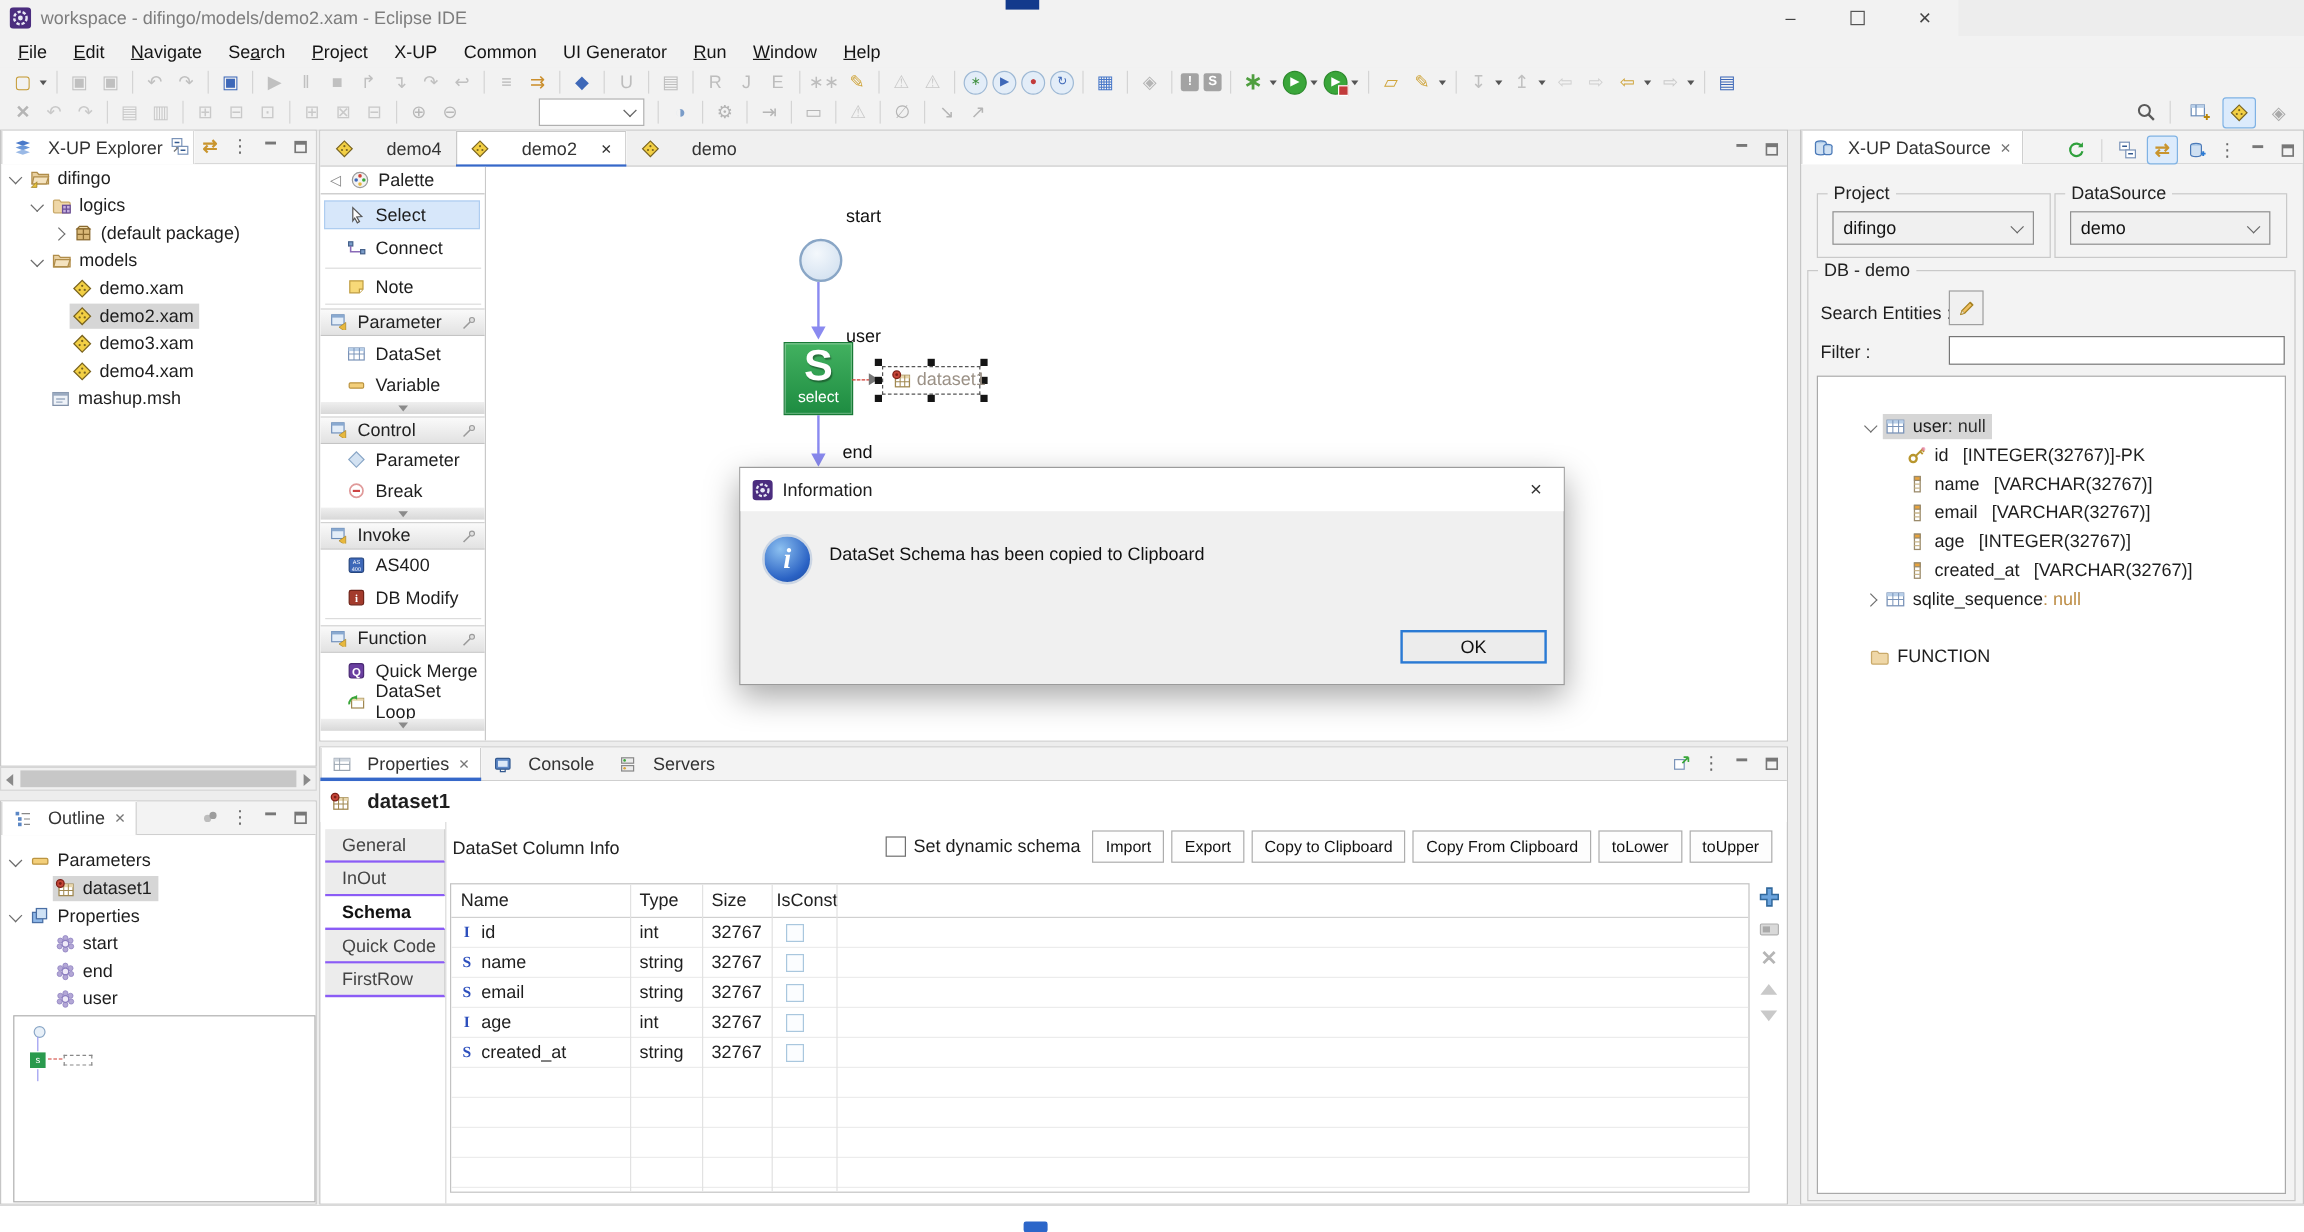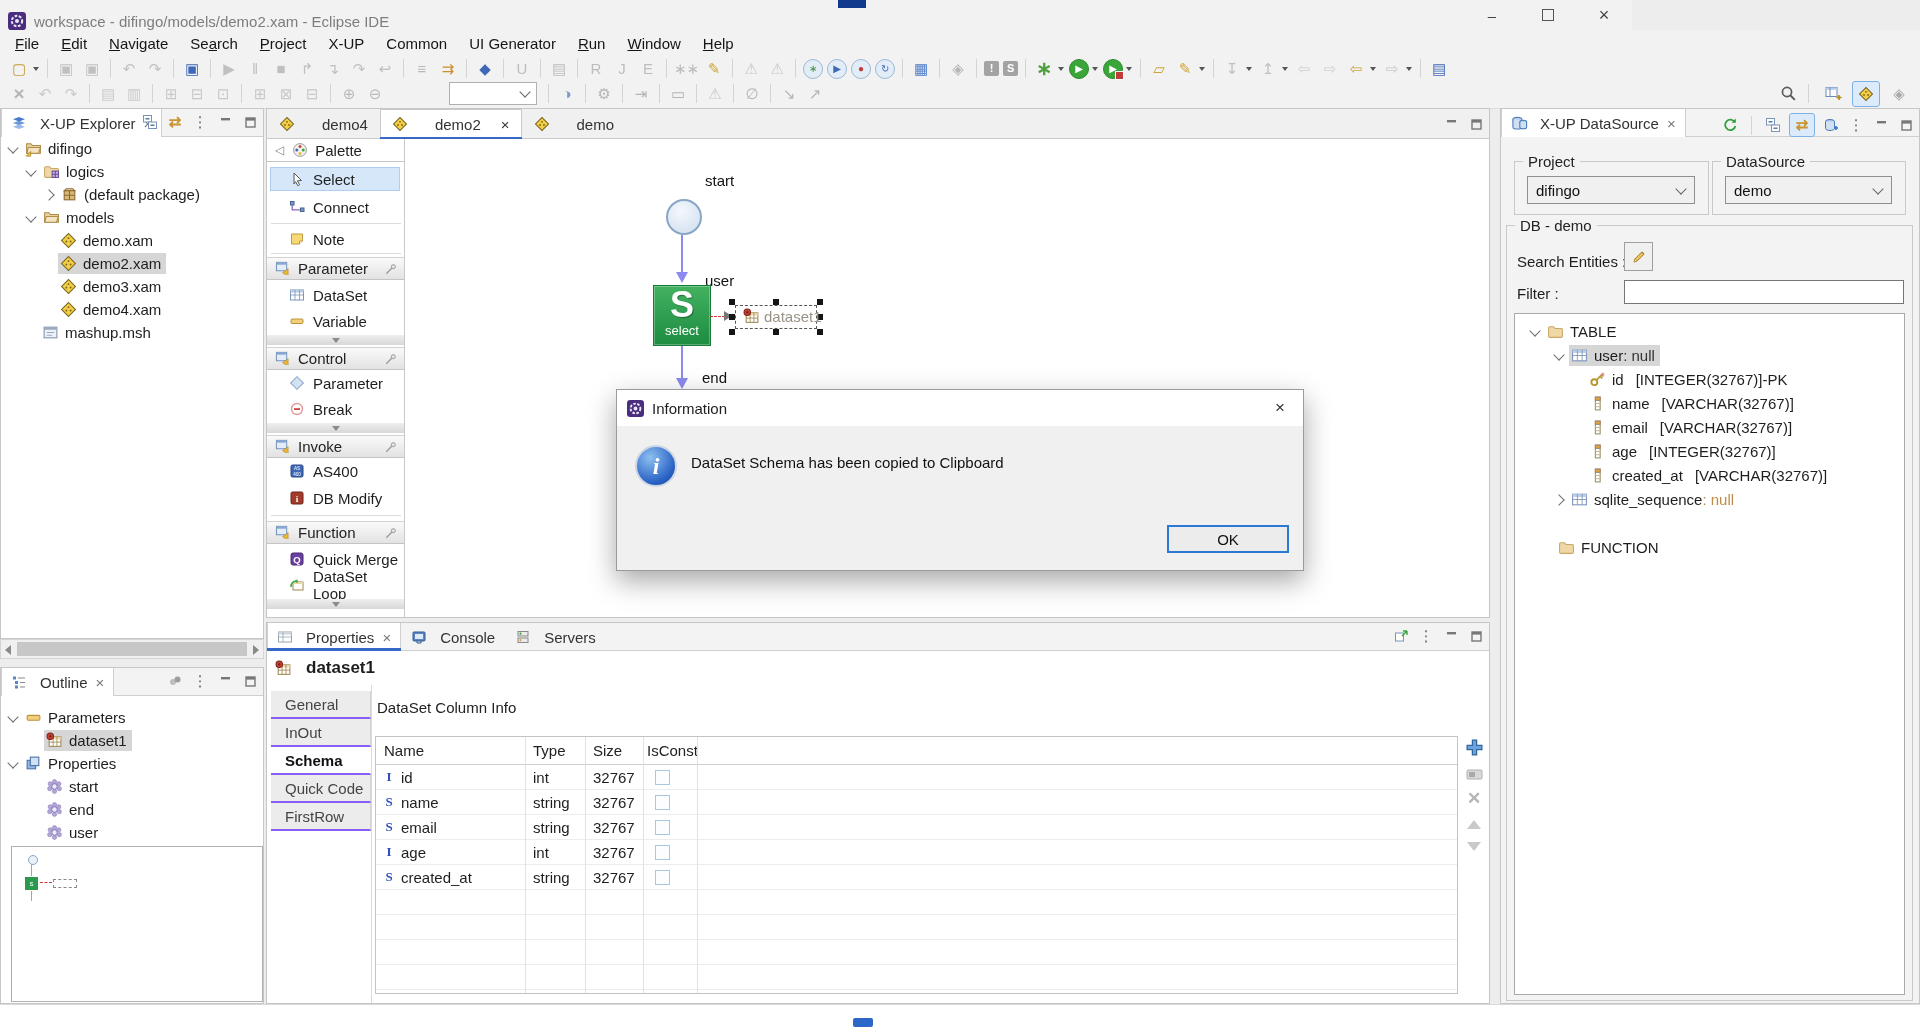--- a/index.html
+++ b/index.html
@@ -1,20 +1,20 @@
 <!DOCTYPE html>
 <html><head>
 <meta charset="utf-8">
 <style>
   html,body{margin:0;padding:0}
   body{width:1920px;height:1027px;position:relative;overflow:hidden;
        font-family:"Liberation Sans",sans-serif;font-size:15px;color:#1e1e1e;background:#ededed}
   svg{display:block}
   
-  #titlebar{position:absolute;left:0;top:0;width:1632px;height:30px;background:#f2f2f2;display:flex;align-items:flex-end}
+  #titlebar{position:absolute;left:0;top:0;width:1632px;height:30px;background:#f2f2f2;display:flex;align-items:center}
   #titlebar .ticon{margin:0 8px 0 8px}
   #titlebar .ttext{color:#7d7d7d}
   .winbtns{position:absolute;right:0;top:0;height:30px;display:flex}
   .winbtn{width:56px;height:30px;display:flex;align-items:center;justify-content:center;color:#444}
   .maxbox{width:10px;height:10px;border:1.4px solid #555}
   #menubar{position:absolute;left:0;top:30px;width:1920px;height:26px;background:#f2f2f2;display:flex;align-items:center;padding-left:4px}
   .menu-item{padding:3px 11px;color:#151515}
   #toolbar{position:absolute;left:0;top:56px;width:1920px;height:52px;background:#f2f2f2;border-bottom:1px solid #ddd}
   .tbrow{height:25px;display:flex;align-items:center;padding-left:6px;position:relative}
   .tbi{min-width:22px;height:21px;display:inline-flex;align-items:center;justify-content:center;font-size:15px;margin:0 2px;position:relative;line-height:1}
@@ -969,20 +969,30 @@
     </div>
   <div class="rtab" style="top:152px">
       <span>Quick Code</span>
     </div>
   <div class="rtab" style="top:180px">
       <span>FirstRow</span>
     </div>
   <div id="railline"></div>
 
   <div id="info-label">DataSet Column Info</div>
+  <div id="btnrow">
+    <span class="cbx"></span>
+    <span class="cbl">Set dynamic schema</span>
+    <button class="pbtn">Import</button>
+    <button class="pbtn">Export</button>
+    <button class="pbtn">Copy to Clipboard</button>
+    <button class="pbtn">Copy From Clipboard</button>
+    <button class="pbtn">toLower</button>
+    <button class="pbtn">toUpper</button>
+  </div>
 
   <div id="schemaTable">
     <div class="vline" style="left:149px"></div>
       <div class="vline" style="left:209px"></div>
     <div class="vline" style="left:267px"></div>
       <div class="vline" style="left:321px"></div>
     <div class="shead">
       <span class="h1">Name</span>
       <span class="h2">Type</span>
       <span class="h3">Size</span>
@@ -1143,29 +1153,20 @@
     <svg width="16" height="16" viewBox="0 0 16 16">
         <path d="M3 13l1-3.2 6.8-6.8 2.2 2.2-6.8 6.8z" fill="#f0c060" stroke="#a5801f"></path>
         <path d="M10.8 3l2.2 2.2" stroke="#a5801f" stroke-width="1.2"></path>
         <path d="M3 13l1-3.2 2.2 2.2z" fill="#e8e0d0" stroke="#a5801f" stroke-width=".5"></path>
       </svg>
   </div>
   <span style="position:absolute;left:16px;top:176px">Filter :</span>
   <input id="filterin" value="" style="">
 
   <div id="dstreebox">
-    <div class="trow" style="top:6px;padding-left:14px">
-      <span class="exp"></span>
-      <span class="ti">
-          <svg width="17" height="17" viewBox="0 0 16 16">
-            <path d="M1.5 4.5c0-.6.4-1 1-1h3.6l1.4 1.6h6c.6 0 1 .4 1 1v6.4c0 .6-.4 1-1 1h-11c-.6 0-1-.4-1-1z" fill="#efd7a7" stroke="#c9a969"></path>
-          </svg>
-        </span>
-      <span class="tl">TABLE</span>
-    </div>
     <div class="trow" style="top:30px;padding-left:38px">
       <span class="exp"></span>
       <span class="selw">
         <span class="ti">
             <svg width="17" height="17" viewBox="0 0 16 16">
               <rect x="1.5" y="3" width="13" height="10" fill="#fff" stroke="#7a93b8"></rect>
               <rect x="1.5" y="3" width="13" height="2.6" fill="#b9cfe8"></rect>
               <path d="M1.5 8h13M6 3v10M10.5 3v10" stroke="#7a93b8" stroke-width=".8"></path>
             </svg>
           </span>

